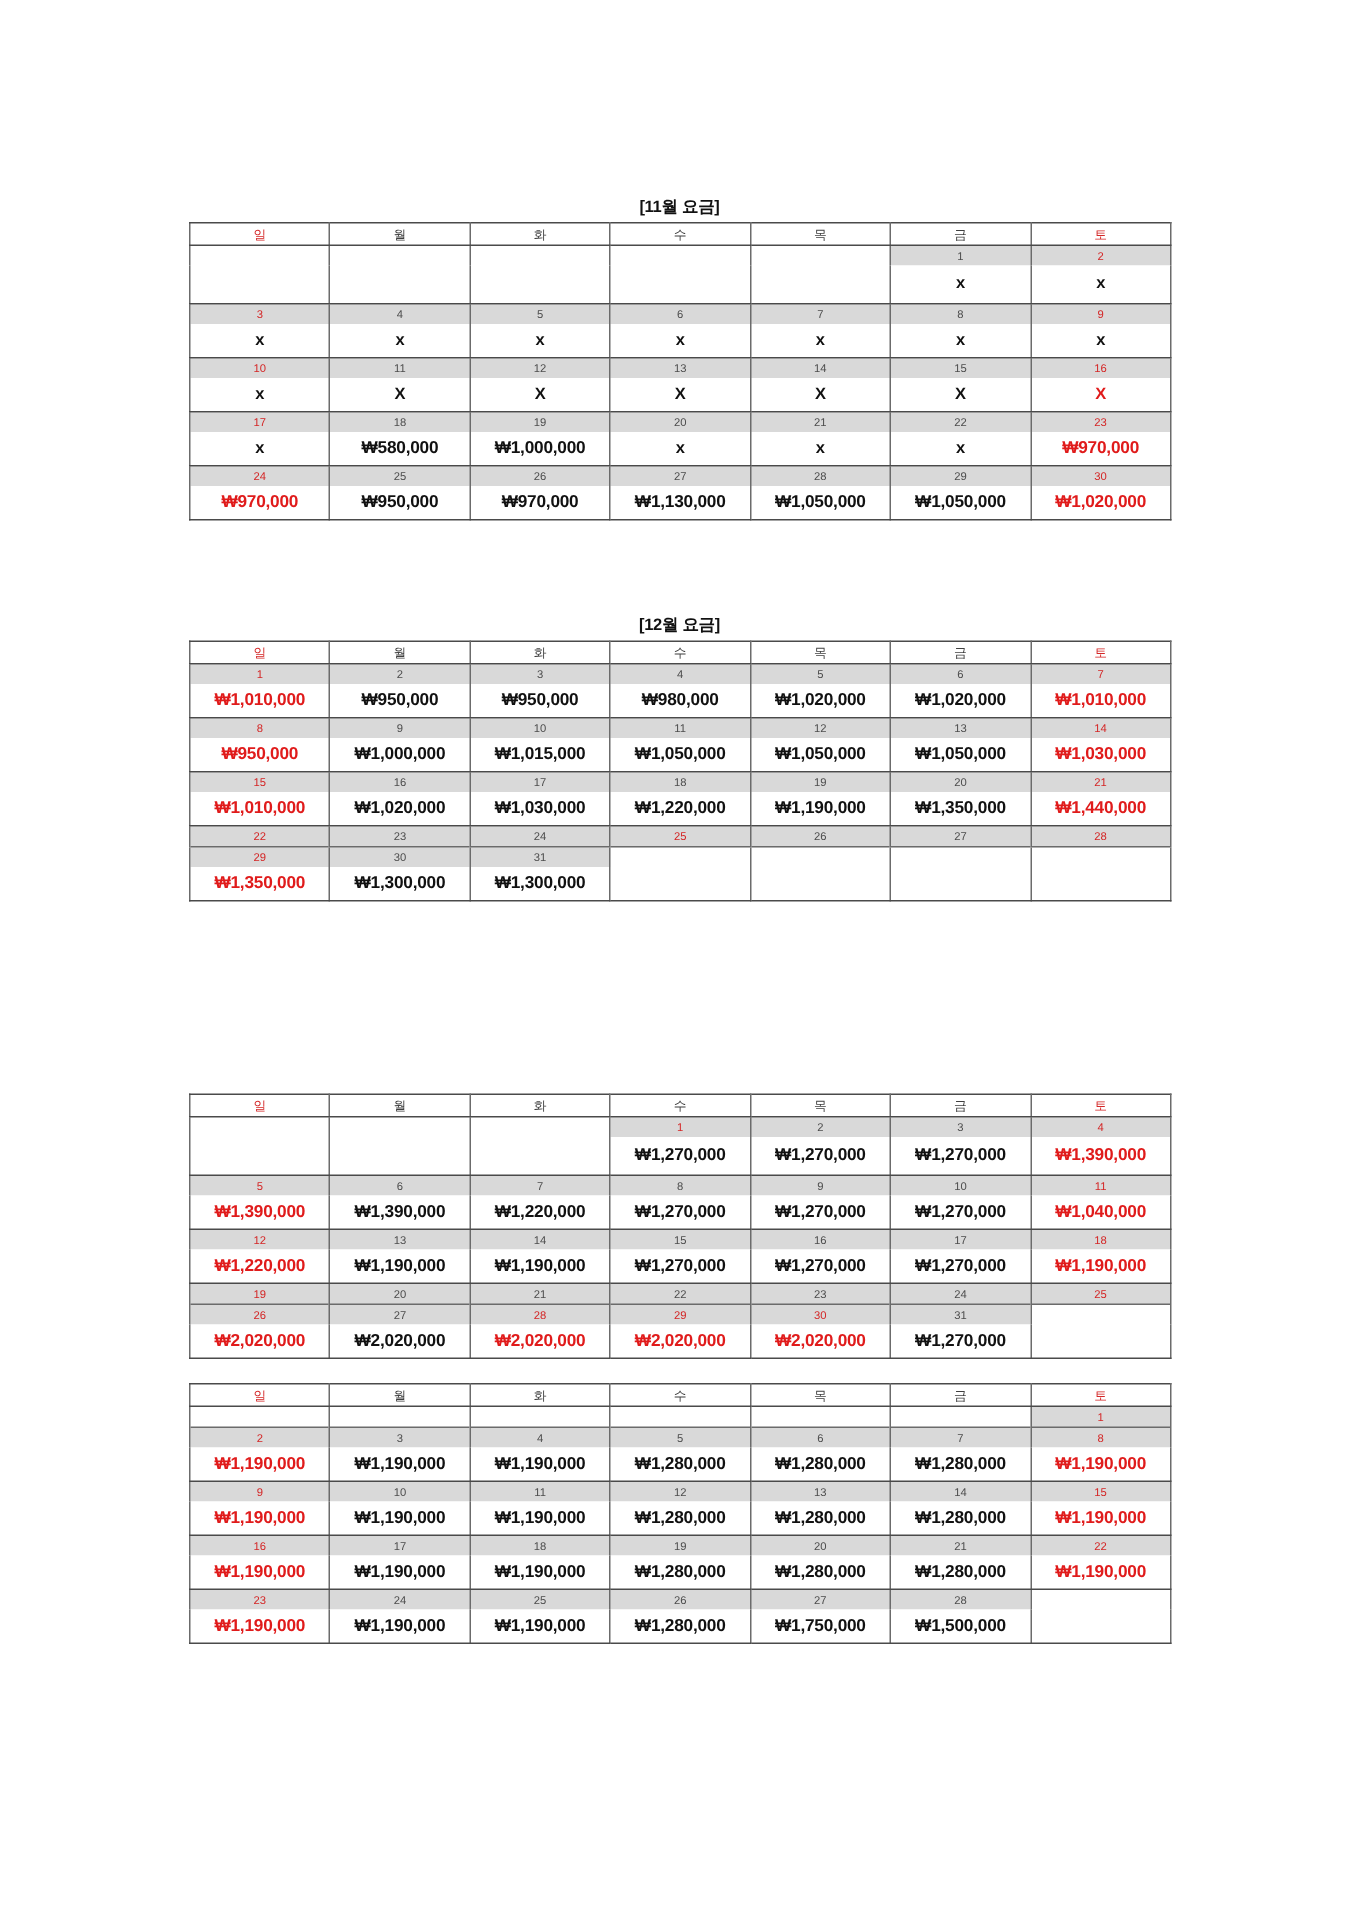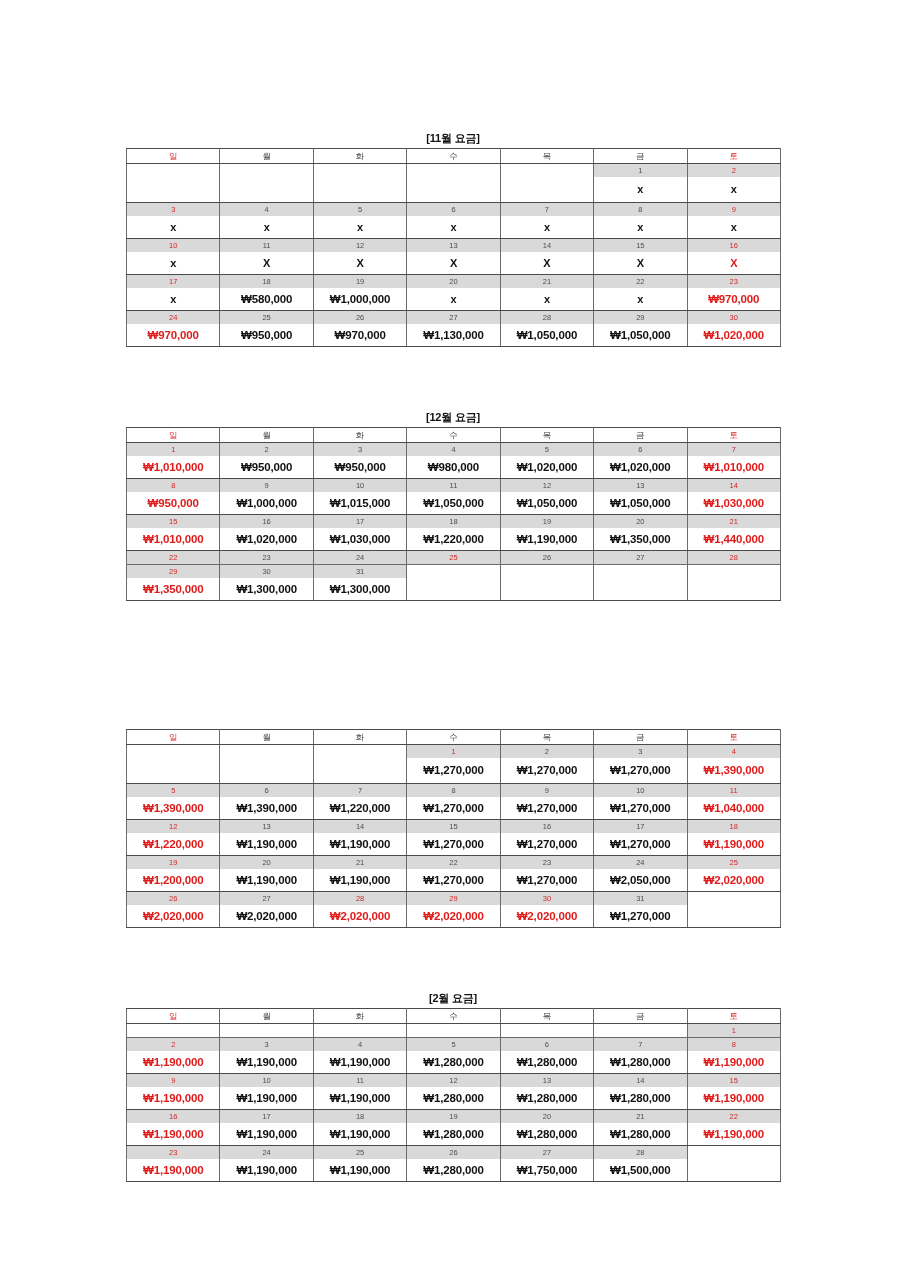--- a/index.html
+++ b/index.html
@@ -428,29 +428,20 @@
             </tr>
             <tr class="num-row">
               <td class="red">19</td>
               <td class="">20</td>
               <td class="">21</td>
               <td class="">22</td>
               <td class="">23</td>
               <td class="">24</td>
               <td class="red">25</td>
             </tr>
-            <tr class="val-row">
-              <td class="red">₩1,200,000</td>
-              <td class="">₩1,190,000</td>
-              <td class="">₩1,190,000</td>
-              <td class="">₩1,270,000</td>
-              <td class="">₩1,270,000</td>
-              <td class="">₩2,050,000</td>
-              <td class="red">₩2,020,000</td>
-            </tr>
             <tr class="num-row">
               <td class="red">26</td>
               <td class="">27</td>
               <td class="red">28</td>
               <td class="red">29</td>
               <td class="red">30</td>
               <td class="">31</td>
               <td class="empty"></td>
             </tr>
             <tr class="val-row">
@@ -460,21 +451,20 @@
               <td class="red">₩2,020,000</td>
               <td class="red">₩2,020,000</td>
               <td class="">₩1,270,000</td>
               <td class="empty"></td>
             </tr>
           </tbody>
         </table>
       </div>
       <div class="gap-sm"></div>
       <div class="cal-block">
-        <div class="cal-title">[2월 요금]</div>
         <table class="cal">
           <colgroup>
             <col>
             <col>
             <col>
             <col>
             <col>
             <col>
             <col>
           </colgroup>

